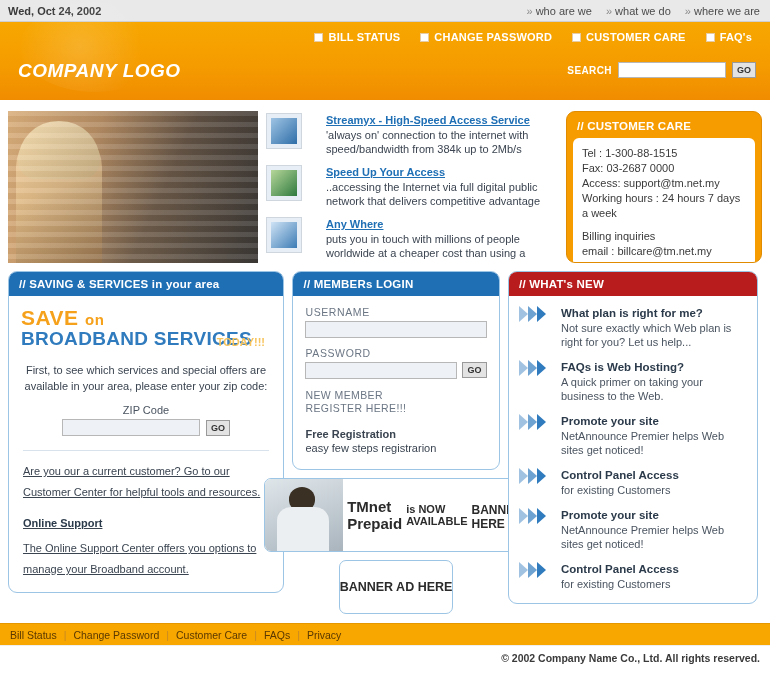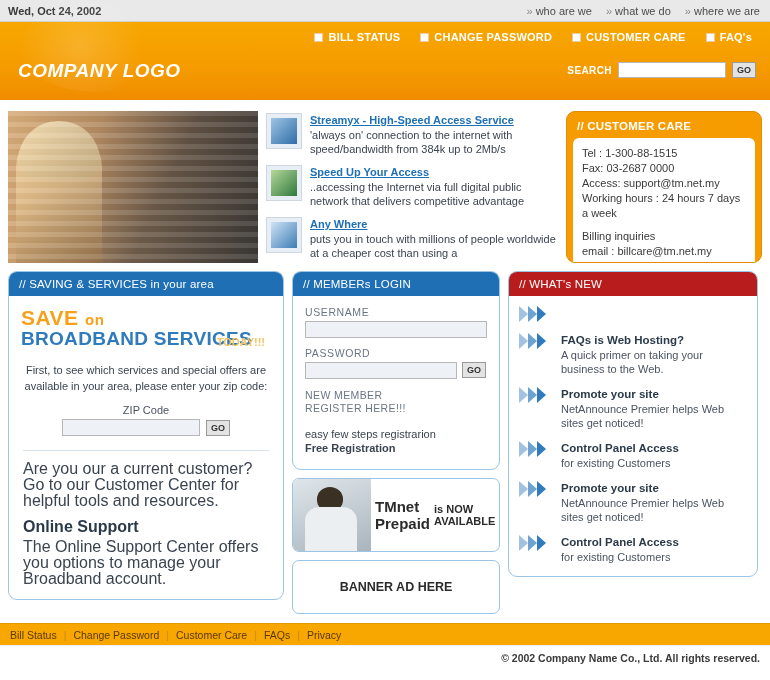--- a/index.html
+++ b/index.html
@@ -70,21 +70,21 @@
   .heropic .person{
     position:absolute;left:8px;top:16px;width:86px;height:136px;border-radius:40px 40px 0 0;
     background:linear-gradient(160deg,#f1d9b6,#d9b98e 45%,#8c6b4b);
   }
   .heropic .hair{
     position:absolute;left:10px;top:10px;width:82px;height:58px;border-radius:45px 45px 20px 20px;
     background:linear-gradient(160deg,#f6e9c9,#cdb58a);
   }
   .heropic .grad{position:absolute;inset:0;background:linear-gradient(90deg,rgba(255,200,120,.25),rgba(0,0,0,.25));}
   .herofeatures{flex:1;display:flex;flex-direction:column;gap:9px;padding-top:2px;}
-  .feat{display:flex;gap:8px;}
+  .feat{display:flex;gap:24px;}
   .feat .thumb{
     width:34px;height:34px;flex:none;border:1px solid #cfd6de;background:#e7eef6;
     position:relative;overflow:hidden;
   }
   .feat .thumb i{
     position:absolute;left:4px;top:4px;right:4px;bottom:4px;display:block;
   }
   .thumb.t1 i{background:linear-gradient(135deg,#9fc4e4,#2f6ea8);}
   .thumb.t2 i{background:linear-gradient(135deg,#b7d79a,#2f7a3f);}
   .thumb.t3 i{background:linear-gradient(135deg,#cfe3f5,#3d7cb5);}
@@ -102,45 +102,45 @@
     background:#ffffff;margin:0 6px 6px 6px;border-radius:6px;padding:8px 9px;
     font-size:11px;line-height:15px;color:#3a3a3a;min-height:108px;
   }
   .ccbody .gap{display:block;height:8px;}
   
   .cols{display:flex;gap:8px;padding:0 8px;box-sizing:border-box;align-items:flex-start;}
   .panel{
     border:1px solid #9cc4e4;border-radius:9px;background:#ffffff;box-sizing:border-box;overflow:hidden;
   }
   .phead{
-    background:#1f6fb5;color:#ffffff;font-size:11.5px;font-weight:normal;
+    background:#1f6fb5;color:#ffffff;font-size:11.5px;font-weight:bold;
     padding:6px 10px;letter-spacing:.2px;
   }
   .panel.light .phead{background:#b91c1c;}
   
   .colleft{width:276px;flex:none;}
   .saveart{padding:10px 12px 2px 12px;position:relative;}
   .saveart .l1{font-size:21px;font-weight:bold;color:#f6a11b;letter-spacing:.5px;}
   .saveart .l1 em{font-style:normal;color:#f6a11b;font-size:15px;font-weight:bold;}
   .saveart .l2{font-size:19px;font-weight:bold;color:#2f7bbd;letter-spacing:.3px;margin-top:-2px;}
   .saveart .l3{position:absolute;right:18px;top:40px;font-size:11px;font-weight:bold;color:#f7c35b;}
   .leadtxt{padding:10px 14px 0 14px;font-size:11px;line-height:16px;color:#3a4450;text-align:center;}
   .zipwrap{margin:10px 0 0 0;text-align:center;}
   .ziplabel{font-size:11px;color:#4a5460;margin-bottom:3px;}
   .ziprow{display:flex;justify-content:center;align-items:center;gap:6px;}
   .ziprow input{
     width:138px;height:17px;border:1px solid #b7b7b7;background:#eef2f6;
     font-size:11px;padding:0 3px;box-sizing:border-box;
   }
   .divider{height:1px;background:#d8e2ec;margin:14px 14px 0 14px;}
-  .curtxt{padding:10px 14px 0 14px;font-size:16px;line-height:16px;color:#3a4450;}
+  .curtxt{padding:10px 14px 0 14px;font-size:11px;line-height:21px;color:#3a4450;text-decoration:underline;}
   .curtxt .sub{font-weight:bold;color:#2b3a4a;display:block;margin:10px 0 4px 0;}
   .colleft .panel{padding-bottom:12px;}
   
-  .colmid{width:208px;flex:none;display:flex;flex-direction:column;gap:8px;}
+  .colmid{width:208px;flex:none;display:flex;flex-direction:column;gap:8px;align-items:center;}
   .loginbody{padding:10px 12px 14px 12px;}
   .flabel{font-size:10.5px;color:#6b7684;letter-spacing:.6px;margin-bottom:3px;}
   .loginbody input{
     width:100%;height:17px;border:1px solid #b7b7b7;background:#eef2f6;
     font-size:11px;padding:0 3px;box-sizing:border-box;margin-bottom:9px;
   }
   .pwrow{display:flex;gap:5px;align-items:flex-start;}
   .pwrow input{width:152px;margin-bottom:0;}
   .regtxt{font-size:10.5px;color:#6b7684;letter-spacing:.4px;line-height:13px;margin-top:10px;}
   .freereg{margin-top:12px;font-size:11px;color:#2f4a63;font-weight:bold;line-height:14px;}
@@ -319,22 +319,22 @@
         <div class="flabel">PASSWORD</div>
         <div class="pwrow">
           <input type="password" value="" style="">
           <button class="gobtn">GO</button>
         </div>
         <div class="regtxt">
           <div>NEW MEMBER</div>
           <div>REGISTER HERE!!!</div>
         </div>
         <div class="freereg">
+          <span style="font-weight:bold;display:block;">Free Registration</span>
           <span>easy few steps registrarion</span>
-          <span style="font-weight:bold;display:block;">Free Registration</span>
         </div>
       </div>
     </div>
 
     <div class="promo">
       <div class="pimg">
         <div class="head"></div>
         <div class="body"></div>
       </div>
       <div class="ptxt">
@@ -351,20 +351,24 @@
     <div class="panel light">
       <div class="phead">// WHAT's NEW</div>
       <div class="newsbody">
 
         <div class="newsitem">
           <div class="arrows">
               <span></span>
               <span></span>
               <span></span>
             </div>
+          <div class="ntxt">
+            <span class="ntitle">What plan is right for me?</span>
+            <span>Not sure exactly which Web plan is right for you? Let us help...</span>
+          </div>
         </div>
 
         <div class="newsitem">
           <div class="arrows">
               <span></span>
               <span></span>
               <span></span>
             </div>
           <div class="ntxt">
             <span class="ntitle">FAQs is Web Hosting?</span>

